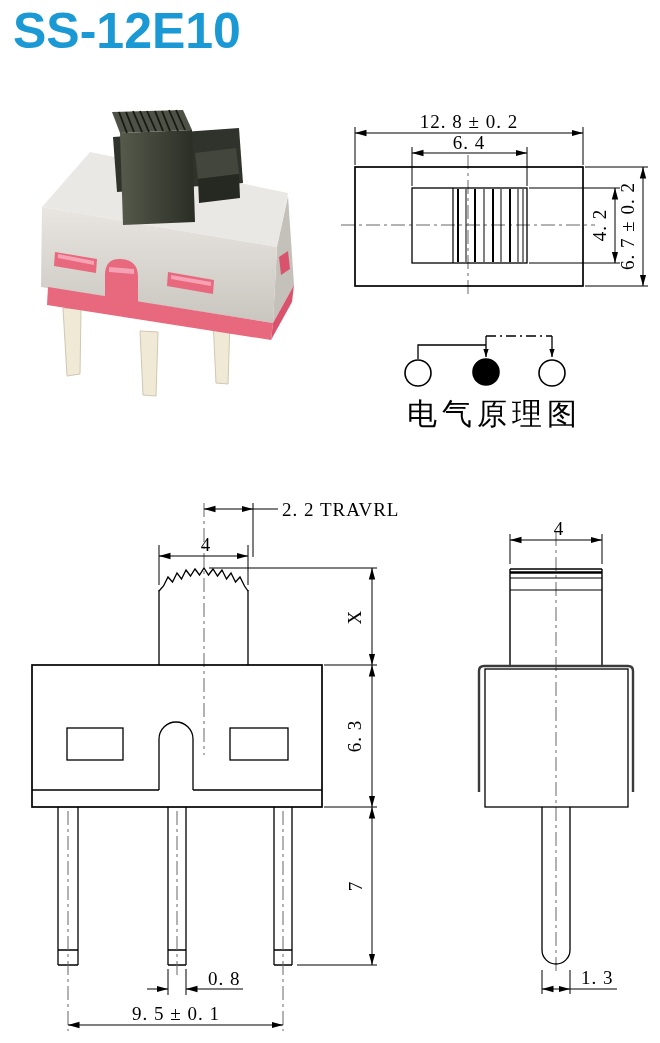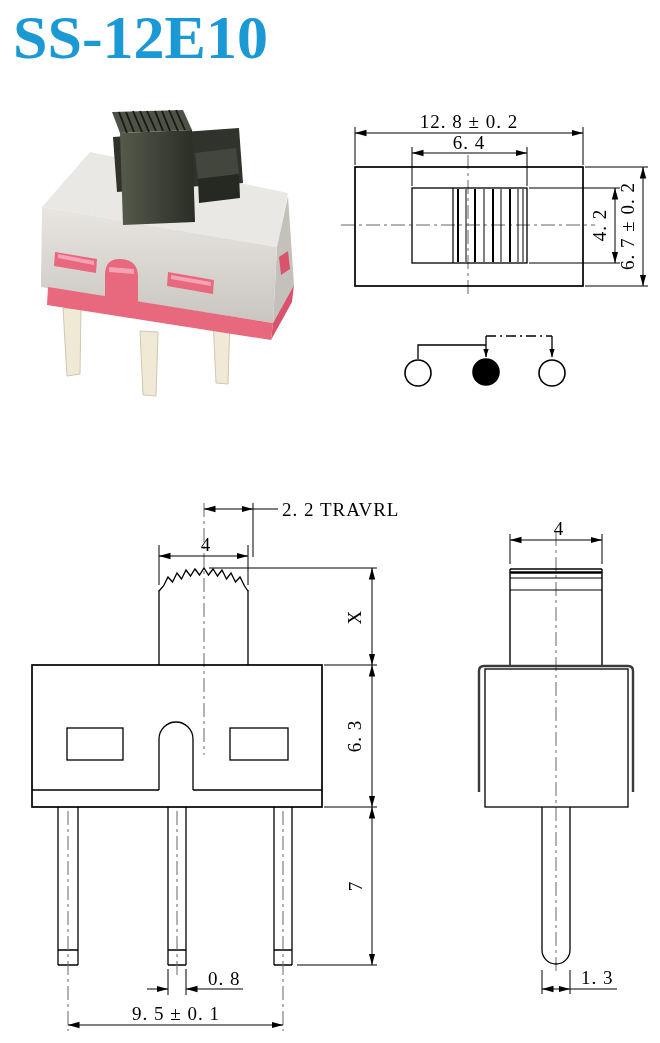--- a/index.html
+++ b/index.html
@@ -6,22 +6,22 @@
     --accent:#1a99d5;
     --metal:#d9d6d0; --metal-top:#eae8e4; --metal-side:#c4c1bb;
     --pink:#e8687e; --pink-light:#f6a2b5; --pink-dark:#d9536d;
     --knob:#3a3d33; --knob-top:#4e5146; --knob-dark:#262921;
     --pin:#f0e9d6;
   }
   *{box-sizing:border-box}
   body{margin:0;background:#fff}
   .page{position:relative;width:660px;height:1043px;background:#ffffff;overflow:hidden;
         font-family:"Liberation Sans",sans-serif}
-  .title{position:absolute;left:13px;top:2px;font-size:62px;font-weight:bold;
-         letter-spacing:0px;color:var(--accent);font-family:Liberation Serif, serif;white-space:nowrap}
+  .title{position:absolute;left:13px;top:2px;font-size:50px;font-weight:bold;
+         letter-spacing:0px;color:var(--accent);font-family:Liberation Sans, sans-serif;white-space:nowrap}
   .cjk-label{position:absolute;left:407px;top:394px;font-size:30px;letter-spacing:5px;color:#000;
          font-family:"DejaVu Serif","DejaVu Sans",serif;white-space:nowrap}
   svg{position:absolute;overflow:visible}
   svg text{font-family:"Liberation Serif","DejaVu Serif",serif;font-size:19px;fill:#000;letter-spacing:1px}
   .obj{stroke:#000;stroke-width:1.7;fill:none}
   .obj-thin{stroke:#000;stroke-width:1.3;fill:none}
   .dim{stroke:#000;stroke-width:1;fill:none}
   .cl{stroke:#666;stroke-width:1;fill:none;stroke-dasharray:14 4 3 4}
   .c-metal-top{fill:var(--metal-top)} .c-metal-side{fill:var(--metal-side)}
   .c-pink{fill:var(--pink)} .c-pink-l{fill:var(--pink-light)} .c-pink-d{fill:var(--pink-dark)}
@@ -160,20 +160,21 @@
     <g stroke="#000" stroke-width="1.3" fill="none">
       <polyline points="28,34 28,20 96,20"></polyline>
       <line x1="96" y1="11" x2="96" y2="32" marker-end="url(#m-sch)"></line>
       <line x1="96" y1="11" x2="162" y2="11" stroke-dasharray="10 4 2 4"></line>
       <line x1="162" y1="11" x2="162" y2="32" marker-end="url(#m-sch)"></line>
     </g>
     <circle cx="28" cy="48" r="13" fill="#fff" stroke="#000" stroke-width="1.6"></circle>
     <circle cx="96" cy="47" r="13" fill="#000" stroke="#000" stroke-width="1.6"></circle>
     <circle cx="162" cy="48" r="13" fill="#fff" stroke="#000" stroke-width="1.6"></circle>
   </svg>
+  <div class="cjk-label">电气原理图</div>
 
   <svg style="left:10px;top:495px" width="400" height="548" viewBox="0 0 400 548">
     <defs>
       <marker id="m-fr" viewBox="0 0 12 8" markerWidth="12" markerHeight="8" refX="11.5" refY="4" orient="auto-start-reverse" markerUnits="userSpaceOnUse">
         <path d="M11.5,4 L0,0.8 L0,7.2 Z" fill="#000"></path>
       </marker>
     </defs>
 
     <line class="cl" x1="194" y1="8" x2="194" y2="260"></line>
 

